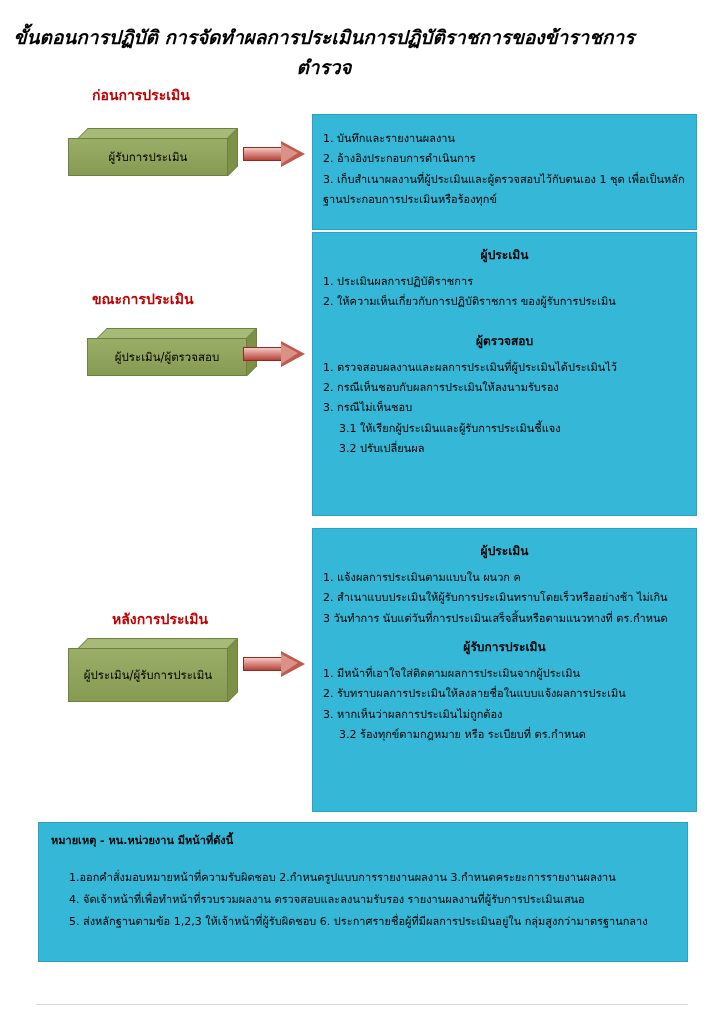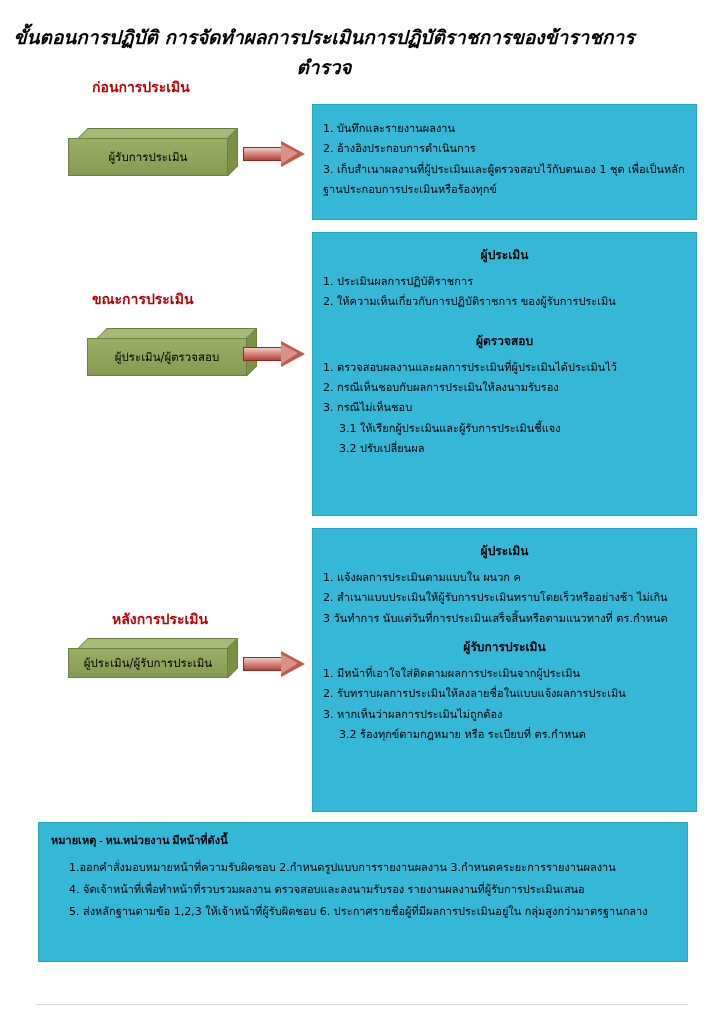--- a/index.html
+++ b/index.html
@@ -166,22 +166,21 @@
     position: absolute;
     background: #35B8D8;
     border: 1px solid #2AA3C2;
     box-sizing: border-box;
     padding: 8px 12px;
     font-size: 11px;
     color: #000000;
   }
   .note .nhdr {
     font-weight: bold;
-    margin-bottom: 8px;
-    font-family: Liberation Serif, serif;
+    margin-bottom: 18px;
   }
   .note .nln {
     line-height: 2.0;
     padding-left: 18px;
   }
 
   .frame-line {
     position: absolute;
     left: 36px;
     top: 1004px;
@@ -190,35 +189,35 @@
     background: #d7d7d7;
   }
 </style>
 </head>
 <body>
 
 <div class="page">
 
   <div class="title">ขั้นตอนการปฏิบัติ การจัดทำผลการประเมินการปฏิบัติราชการของข้าราชการตำรวจ</div>
 
-  <div class="stage-label" style="left:92px; top:76px;">ก่อนการประเมิน</div>
+  <div class="stage-label" style="left:92px; top:84px;">ก่อนการประเมิน</div>
 
   <div class="box3d" style="left:68px; top:128px; width:160px; height:48px;">
     <div class="top"></div>
     <div class="side"></div>
     <div class="front">ผู้รับการประเมิน</div>
   </div>
 
   <div class="arrow" style="left:243px; top:141px;">
     <div class="shaft"></div>
     <div class="head"></div>
     <div class="head-hl"></div>
   </div>
 
-  <div class="panel" style="left:312px; top:104px; width:385px; height:116px;">
+  <div class="panel" style="left:312px; top:114px; width:385px; height:116px;">
     <div class="ln" style="margin-top:6px;">1. บันทึกและรายงานผลงาน</div>
     <div class="ln">2. อ้างอิงประกอบการดำเนินการ</div>
     <div class="ln wrap">3. เก็บสำเนาผลงานที่ผู้ประเมินและผู้ตรวจสอบไว้กับตนเอง 1 ชุด เพื่อเป็นหลักฐานประกอบการประเมินหรือร้องทุกข์</div>
   </div>
 
   <div class="stage-label" style="left:92px; top:288px;">ขณะการประเมิน</div>
 
   <div class="box3d" style="left:68px; top:328px; width:160px; height:48px;margin-left:19px;">
     <div class="top"></div>
     <div class="side"></div>
@@ -238,21 +237,21 @@
     <div class="hdr" style="margin-top:18px;text-align:center;">ผู้ตรวจสอบ</div>
     <div class="ln">1. ตรวจสอบผลงานและผลการประเมินที่ผู้ประเมินได้ประเมินไว้</div>
     <div class="ln">2. กรณีเห็นชอบกับผลการประเมินให้ลงนามรับรอง</div>
     <div class="ln">3. กรณีไม่เห็นชอบ</div>
     <div class="ln sub">3.1 ให้เรียกผู้ประเมินและผู้รับการประเมินชี้แจง</div>
     <div class="ln sub">3.2 ปรับเปลี่ยนผล</div>
   </div>
 
   <div class="stage-label" style="left:112px; top:608px;">หลังการประเมิน</div>
 
-  <div class="box3d" style="left:68px; top:638px; width:160px; height:40px;">
+  <div class="box3d" style="left:68px; top:638px; width:160px; height:64px;">
     <div class="top"></div>
     <div class="side"></div>
     <div class="front">ผู้ประเมิน/ผู้รับการประเมิน</div>
   </div>
 
   <div class="arrow" style="left:243px; top:651px;">
     <div class="shaft"></div>
     <div class="head"></div>
     <div class="head-hl"></div>
   </div>

